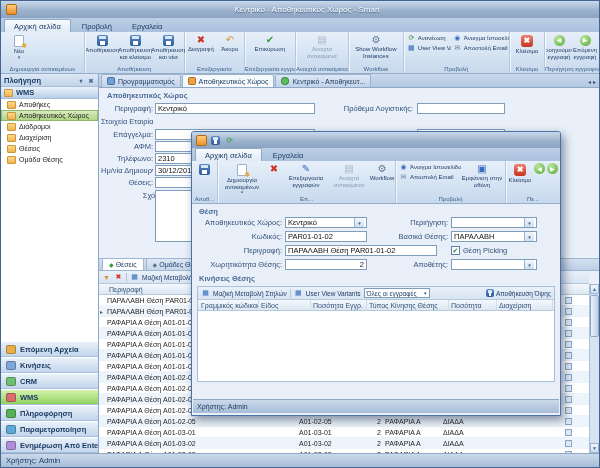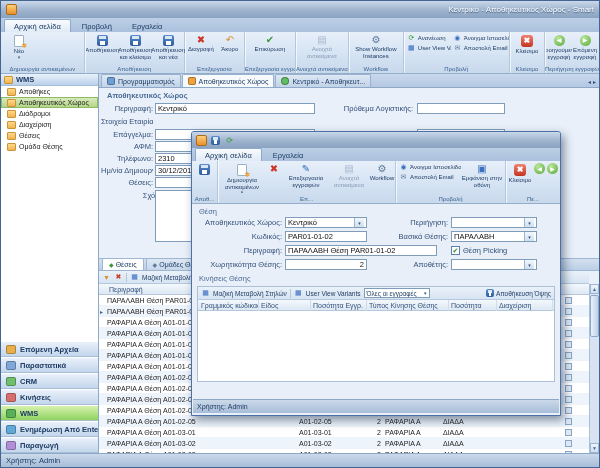--- a/index.html
+++ b/index.html
@@ -1,21 +1,21 @@
 <!DOCTYPE html>
 <html><head>
 <meta charset="utf-8">
 <style>
 *{margin:0;padding:0;box-sizing:border-box}
 body{font-family:"Liberation Sans",sans-serif;background:#fff}
 i{font-style:normal}
 #app{position:relative;width:600px;height:468px;overflow:hidden;background:#cfdded;border:1px solid #44658f;font-size:8px;color:#1e3c64}
 
 .titlebar{position:absolute;top:0;left:0;right:0;height:17px;background:linear-gradient(#c9d8ea,#9db3cd 55%,#8ba3c2);display:flex;align-items:center;gap:3px;padding:0 5px}
-.wtitle{flex:1;text-align:right;font-size:8px;color:#fdfeff;text-shadow:0 1px 1px rgba(40,70,110,.8);white-space:nowrap;overflow:hidden}
+.wtitle{flex:1;text-align:center;font-size:8px;color:#fdfeff;text-shadow:0 1px 1px rgba(40,70,110,.8);white-space:nowrap;overflow:hidden}
 .appic{width:11px;height:11px;border-radius:2px;background:linear-gradient(#ffcf7a,#e8912d);border:1px solid #b06a15;flex:0 0 auto}
 
 .rtabs{position:absolute;top:17px;left:0;right:0;height:14px;background:linear-gradient(#bccfe6,#aac0dc);display:flex;align-items:flex-end;padding-left:3px;gap:2px}
 .rtab{font-size:7.5px;padding:2px 9px 1px;border-radius:2px 2px 0 0;color:#1e3c64;white-space:nowrap;cursor:default}
 .rtab.sel{background:linear-gradient(#f8fbfe,#e0eaf6);border:1px solid #8ea8c8;border-bottom:none}
 .ribbon{position:absolute;top:31px;left:0;right:0;height:42px;background:linear-gradient(#e7eff9,#d5e3f3 55%,#c8d9ec);border-bottom:1px solid #95aecb;display:flex}
 .rg{position:relative;border-right:1px solid #b5c7dd;box-shadow:1px 0 0 rgba(255,255,255,.7);padding:1px 1px 9px;display:flex;align-items:flex-start}
 .rbtns{display:flex}
 .gl{position:absolute;bottom:1px;left:0;right:0;text-align:center;font-size:6px;color:#3a618f;white-space:nowrap;overflow:hidden}
 .bb{height:31px;display:flex;flex-direction:column;align-items:center;font-size:6px;line-height:6.5px;text-align:center;color:#1e3c64;overflow:hidden;padding-top:1px;border-radius:2px}
@@ -93,21 +93,21 @@
 .statusbar{position:absolute;left:0;bottom:0;right:0;height:14px;background:linear-gradient(#cbd9ea,#a7bdd8);border-top:1px solid #8ea8c8;display:flex;align-items:center;font-size:7.5px;color:#1e3c64;padding:0 5px}
 
 .dialog{position:absolute;left:190px;top:130px;width:370px;height:285px;border:1px solid #4a72a8;border-radius:3px 3px 0 0;background:#d9e4f1;box-shadow:3px 4px 10px rgba(20,40,70,.5);z-index:40;overflow:hidden}
 .dtitle{position:absolute;top:0;left:0;right:0;height:16px;background:linear-gradient(#c9d8ea,#9db3cd 55%,#8ba3c2);display:flex;align-items:center;gap:3px;padding:0 4px}
 .dtitle .wtitle{font-size:7.5px;font-weight:bold;color:#fdfeff}
 .qat{width:11px;height:11px;display:inline-flex;align-items:center;justify-content:center;font-size:8px;flex:0 0 auto}
 .qat .floppy{width:9px;height:9px;margin:0}
 .drtabs{position:absolute;top:16px;left:0;right:0;height:13px;background:linear-gradient(#bccfe6,#aac0dc);display:flex;align-items:flex-end;padding-left:3px;gap:2px}
 .dribbon{position:absolute;top:29px;left:0;right:0;height:43px;background:linear-gradient(#e7eff9,#d5e3f3 55%,#c8d9ec);border-bottom:1px solid #95aecb;display:flex}
 .dbody{position:absolute;top:72px;left:0;right:0;bottom:0;background:#e9eff8}
-.sectlbl{position:absolute;font-size:7.5px;font-weight:normal;color:#4a6b96;white-space:nowrap}
+.sectlbl{position:absolute;font-size:7.5px;font-weight:bold;color:#4a6b96;white-space:nowrap}
 .cbrow{position:absolute;display:flex;align-items:center;gap:3px;font-size:7.5px;color:#33517a}
 .cb{width:9px;height:9px;border:1px solid #5a7fae;background:#fff;font-size:7px;color:#2e8b2e;display:inline-flex;align-items:center;justify-content:center}
 .gbox{position:absolute;left:5px;right:5px;top:82px;height:96px;border:1px solid #aabfd8;background:#fff}
 .dtb{position:absolute;top:0;left:0;right:0;height:13px;background:linear-gradient(#eaf1f9,#d7e4f2);border-bottom:1px solid #b5c7dd;display:flex;align-items:center;gap:3px;padding:0 3px;font-size:6.5px;color:#1e3c64;white-space:nowrap;overflow:hidden}
 .dcombo{display:flex;align-items:center;height:10px;width:66px;background:#fff;border:1px solid #7f9db9;padding:0 2px;overflow:hidden}
 .dcombo .dd2{margin-left:auto;font-size:5px;color:#33517a}
 .dghead{position:absolute;top:13px;left:0;right:0;height:11px;background:linear-gradient(#f4f8fc,#dde8f3);border-bottom:1px solid #b5c7dd}
 .dgridbody{position:absolute;top:24px;left:0;right:0;bottom:0;background:#fff}
 .dstatus{position:absolute;left:1px;right:1px;bottom:2px;height:14px;background:linear-gradient(#cbd9ea,#a7bdd8);border-top:1px solid #8ea8c8;display:flex;align-items:center;font-size:7px;color:#1e3c64;padding:0 4px}
 </style>
@@ -238,20 +238,26 @@
         <div class="bb" style="width:26px">
           <i class="gcirc">▶</i>
           <span>Επόμενη εγγραφή</span>
         </div>
       </div>
       <div class="gl">Περιήγηση εγγραφών</div>
     </div>
   </div>
 
   <div class="sidebar">
+    <div class="navtitle">
+      <span>Πλοήγηση</span>
+      <span class="sp"></span>
+      <span class="tico">▾</span>
+      <span class="tico">✖</span>
+    </div>
     <div class="wmsbar">
       <span class="fold"></span>
       <span>WMS</span>
     </div>
     <div class="tree">
 
     <div class="titem">
           <span class="fold"></span>
           <span>Αποθήκες</span>
         </div>
@@ -278,41 +284,41 @@
       </div>
     <div class="treefill"></div>
     <div class="mods">
 
     <div class="mitem">
           <span class="mic"></span>
           <span>Επόμενη Αρχεία</span>
         </div>
         <div class="mitem">
           <span class="mic"></span>
-          <span>Παραστατικά</span>
+          <span>Κινήσεις</span>
         </div>
         <div class="mitem">
           <span class="mic"></span>
           <span>CRM</span>
         </div>
-        <div class="mitem">
-          <span class="mic"></span>
-          <span>Κινήσεις</span>
-        </div>
         <div class="mitem sel">
           <span class="mic"></span>
           <span>WMS</span>
         </div>
         <div class="mitem">
           <span class="mic"></span>
-          <span>Ενημέρωση Από Entersoft</span>
+          <span>Πληροφόρηση</span>
         </div>
         <div class="mitem">
           <span class="mic"></span>
-          <span>Παραγωγή</span>
+          <span>Παραμετροποίηση</span>
+        </div>
+        <div class="mitem">
+          <span class="mic"></span>
+          <span>Ενημέρωση Από Entersoft</span>
         </div>
       </div>
   </div>
 
   <div class="doctabs">
     <div class="dtab">
       <span class="sq b"></span>
       <span>Προγραμματισμός</span>
     </div>
     <div class="dtab sel">

